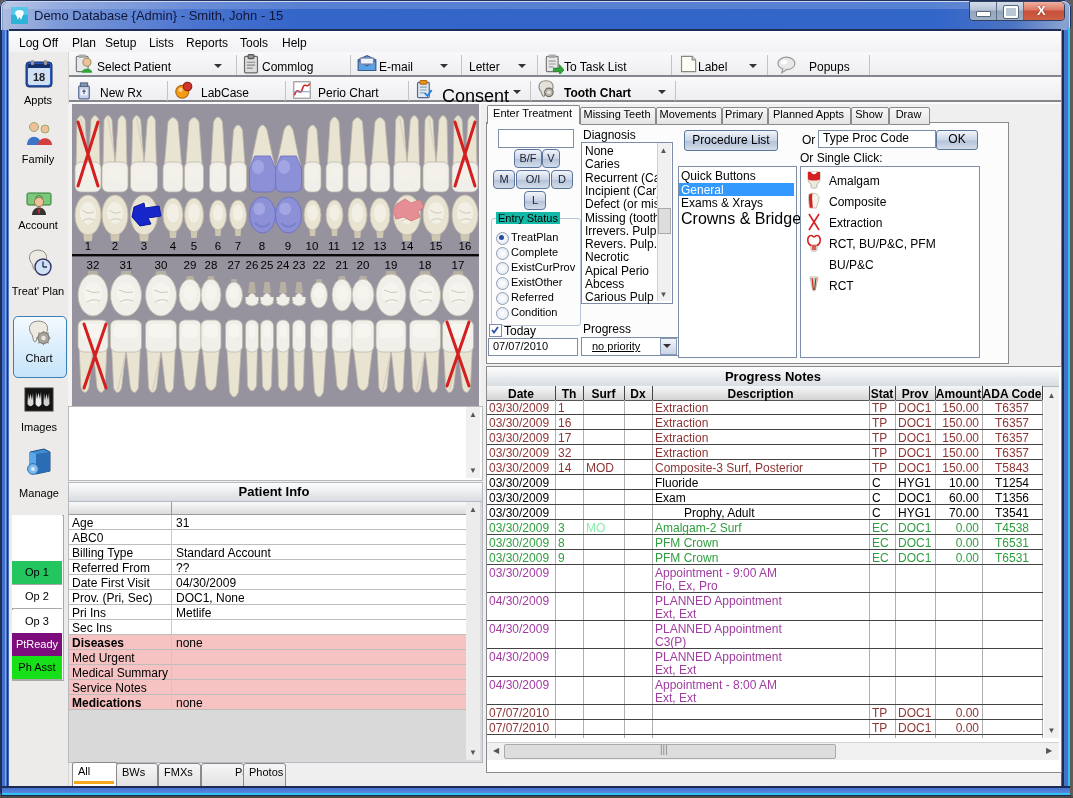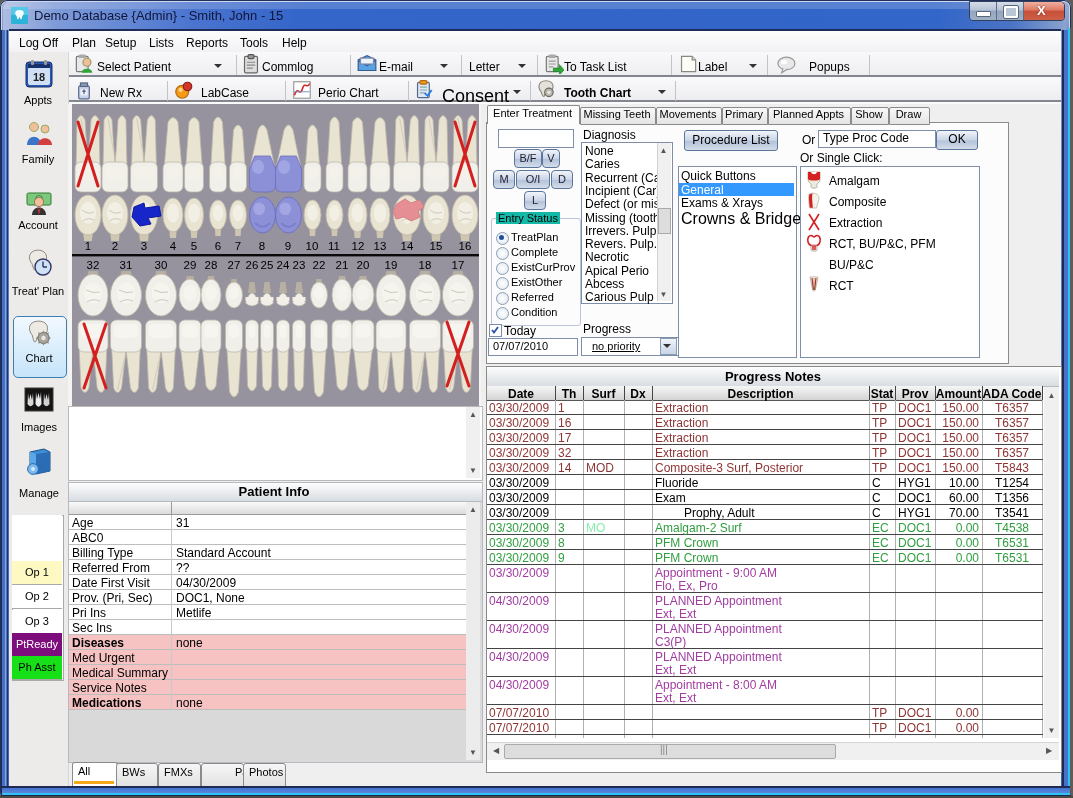--- a/index.html
+++ b/index.html
@@ -187,21 +187,21 @@
     <path d="M6 6 L20 3 26 6 26 25 12 28 6 25 Z" fill="#3f8fd6" stroke="#1c4f86"></path>
     <path d="M12 8 L26 6 26 25 12 28 Z" fill="#2a6db5"></path>
     <path d="M6 6 L12 8 12 28 6 25 Z" fill="#5aa8e8"></path>
     <circle cx="9" cy="23" r="5.4" fill="#7cb9ec" stroke="#2a6db5"></circle>
     <circle cx="9" cy="23" r="2" fill="#d6eafc"></circle>
   </svg>
 <div class="txt" style="left:39px;top:487px;transform:translateX(-50%);font-size:11px;">Manage</div>
 <div class="abs" style="left:12px;top:515px;width:50px;height:164px;background:#fff;border:1px solid #aaa;"></div>
 <div class="abs" style="left:12px;top:515px;width:50px;height:23px;background:#fff;border-bottom:1px solid #aaa;color:#000;text-align:center;line-height:23px;font-size:11px;"></div>
 <div class="abs" style="left:12px;top:538px;width:50px;height:23px;background:#fff;border-bottom:1px solid #aaa;color:#000;text-align:center;line-height:23px;font-size:11px;"></div>
-<div class="abs" style="left:12px;top:561px;width:50px;height:23px;background:#fef9c3;border-bottom:1px solid #aaa;color:#000;text-align:center;line-height:23px;font-size:11px;">Op 1</div>
+<div class="abs" style="left:12px;top:561px;width:50px;height:23px;background:#22c55e;border-bottom:1px solid #aaa;color:#000;text-align:center;line-height:23px;font-size:11px;">Op 1</div>
 <div class="abs" style="left:12px;top:585px;width:50px;height:23px;background:#fff;border-bottom:1px solid #aaa;color:#000;text-align:center;line-height:23px;font-size:11px;">Op 2</div>
 <div class="abs" style="left:12px;top:610px;width:50px;height:23px;background:#fff;border-bottom:1px solid #aaa;color:#000;text-align:center;line-height:23px;font-size:11px;">Op 3</div>
 <div class="abs" style="left:12px;top:633px;width:50px;height:23px;background:#7d0d7d;border-bottom:1px solid #aaa;color:#fff;text-align:center;line-height:23px;font-size:11px;">PtReady</div>
 <div class="abs" style="left:12px;top:656px;width:50px;height:23px;background:#18e018;border-bottom:1px solid #aaa;color:#000;text-align:center;line-height:23px;font-size:11px;">Ph Asst</div>
 <div class="abs" style="left:68px;top:104px;width:413px;height:303px;background:#f4f4f2;"></div>
 <svg class="abs" style="left:72px;top:104px" width="407" height="302" viewBox="0 0 407 302">
     <rect x="0" y="0" width="407" height="302" fill="#96929e"></rect>
     <path d="M4.0 66 L5.0 16 Q9.0 7 13.0 16 L15.0 48 L16.0 58 L17.0 48 L19.0 16 Q23.0 7 27.0 16 L28.0 66 Z" fill="#e9e3d2" stroke="#bdb8a8" stroke-width="0.8"></path>
     <path d="M9.0 14 L15.0 50" fill="none" stroke="#d4cfc0" stroke-width="1.2"></path>
     <rect x="3.0" y="58" width="26" height="30" rx="6" fill="#f1efe9" stroke="#bdb8a8" stroke-width="0.8"></rect>

